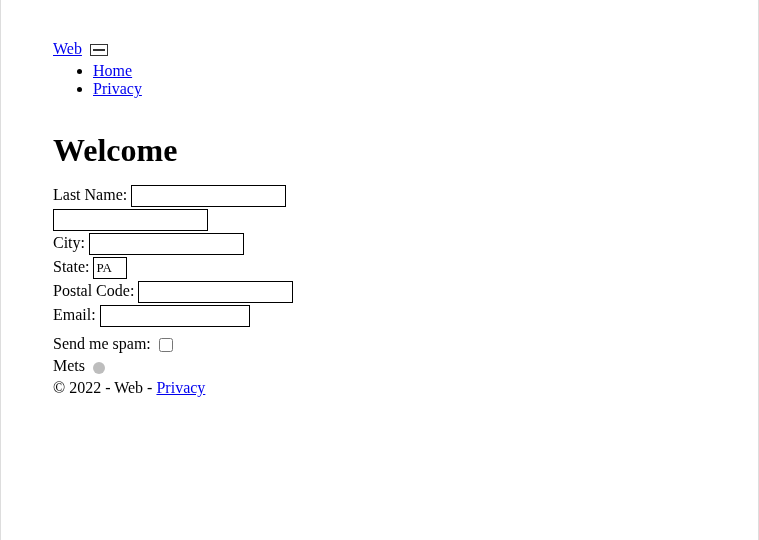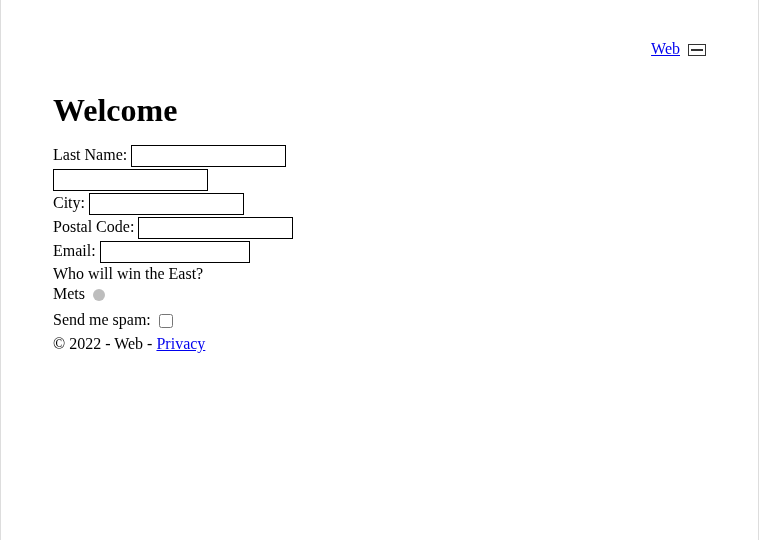--- a/index.html
+++ b/index.html
@@ -13,21 +13,21 @@
     .page-wrap {
       background: #fff;
       width: 759px;
       height: 540px;
       margin: 0;
       padding: 40px 52px;
       border-left: 1px solid #ddd;
       border-right: 1px solid #ddd;
     }
     a { color: #0000ee; text-decoration: underline; }
-    .brand-row { margin-bottom: 4px; text-align: right; }
+    .brand-row { margin-bottom: 4px; }
     .toggler {
       display: inline-block;
       width: 18px;
       height: 12px;
       border: 1px solid #333;
       margin-left: 4px;
       vertical-align: middle;
       position: relative;
     }
     .toggler::before {
@@ -78,50 +78,55 @@
   </style>
 </head>
 <body>
 
 <div class="page-wrap">
   <div class="brand-row">
     <a href="#">Web</a>
     <span class="toggler"></span>
   </div>
 
+  <ul class="nav">
+    <li><a href="#">Home</a></li>
+    <li><a href="#">Privacy</a></li>
+  </ul>
 
   <h1>Welcome</h1>
 
 
   <div class="form-row">
     <span>Last Name:</span>
     <input class="txt" style="width: 155px;" value="">
   </div>
   <div class="addr2-row">
     <input class="txt" style="width: 155px;" value="">
   </div>
   <div class="form-row">
     <span>City:</span>
     <input class="txt" style="width: 155px;" value="">
   </div>
   <div class="form-row">
+    <span>State:</span>
+    <input class="txt state-input" value="PA" style="">
+  </div>
+  <div class="form-row">
     <span>Postal Code:</span>
     <input class="txt" style="width: 155px;" value="">
   </div>
   <div class="form-row">
     <span>Email:</span>
     <input class="txt" style="width: 150px;" value="">
   </div>
-  <div class="form-row">
-    <span>Who will win the East?</span>
+  <div class="form-row" style="margin-top:8px">
+    <span>Send me spam:</span>
+    <input type="checkbox" style="">
   </div>
   <div class="form-row">
     <span>Mets</span>
     <input type="radio" name="east" style="">
-  </div>
-  <div class="form-row" style="margin-top:8px">
-    <span>Send me spam:</span>
-    <input type="checkbox" style="">
   </div>
   <div class="footer">
     <span>© 2022 - Web - </span><a href="#">Privacy</a>
   </div>
 </div>
 
 </body></html>

